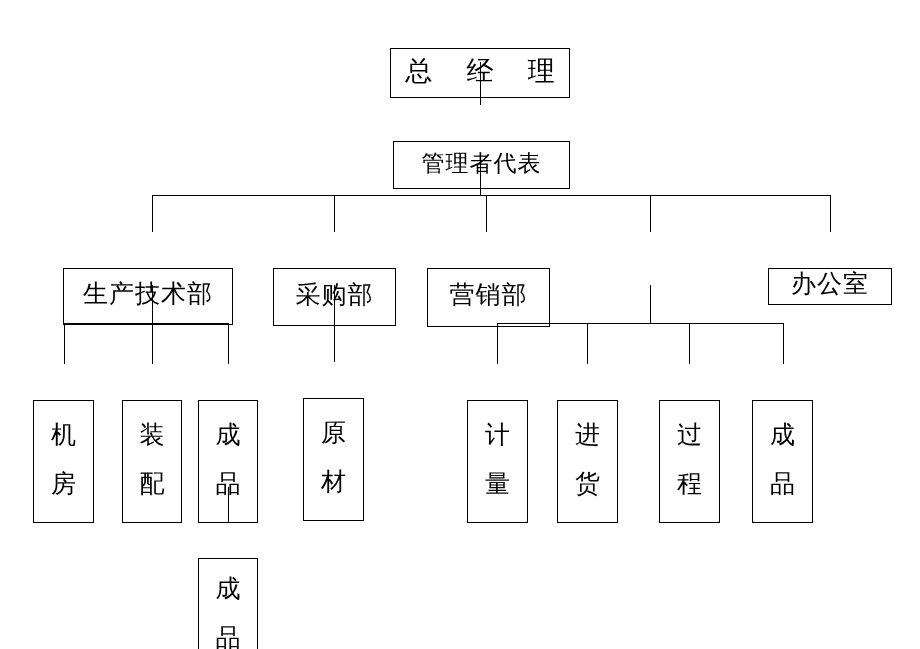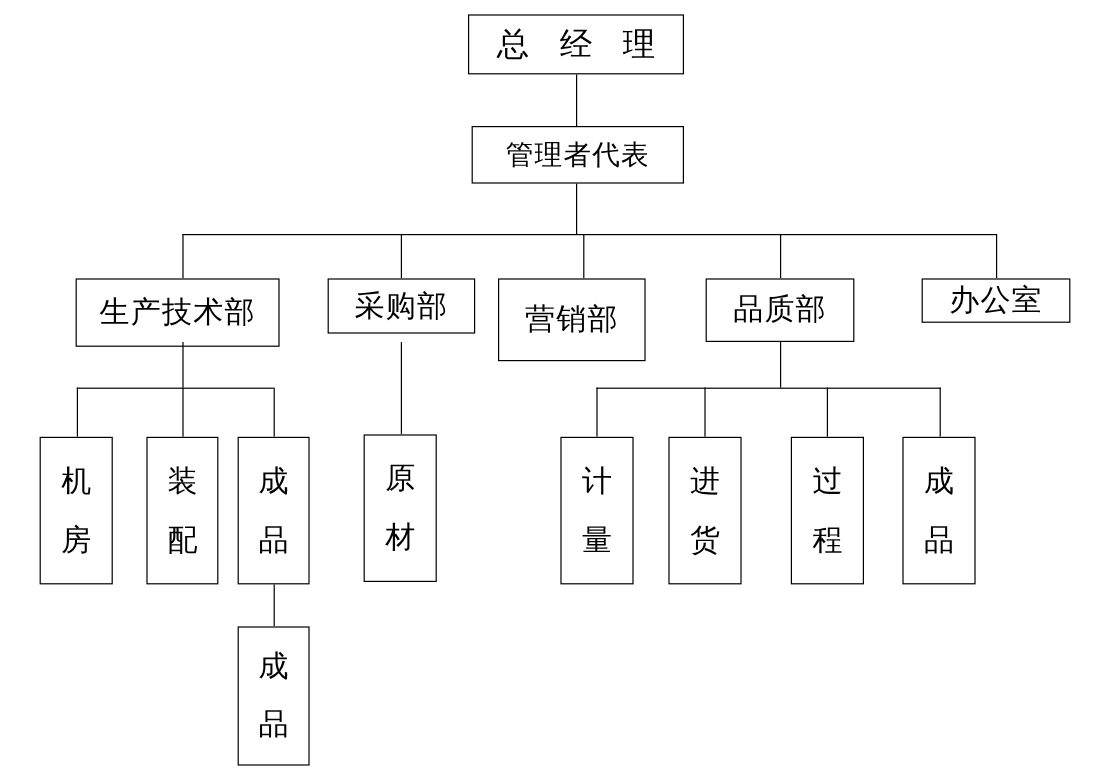--- a/index.html
+++ b/index.html
@@ -22,21 +22,22 @@
     position: absolute;
     box-sizing: border-box;
     border: 1.6px solid #000000;
     background: #ffffff;
     display: flex;
     align-items: center;
     justify-content: center;
     text-align: center;
     line-height: 1.05;
     color: #000000;
-    font-family: Liberation Sans, sans-serif;
+    font-family: Liberation Mono, monospace;
+    margin-top: 36px;
   }
   .node-label {
     display: block;
     white-space: pre-line;
   }
   .lvl-top .node-label {
     font-size: 27px;
     letter-spacing: 9px;
     text-indent: 9px;
   }
@@ -83,28 +84,25 @@
 
   <div class="vline" style="left:152px; top:195px; height:37px;"></div>
   <div class="vline" style="left:334px; top:195px; height:37px;"></div>
   <div class="vline" style="left:486px; top:195px; height:37px;"></div>
   <div class="vline" style="left:650px; top:195px; height:37px;"></div>
   <div class="vline" style="left:830px; top:195px; height:37px;"></div>
 
   <div class="node lvl-dept" style="left:63px; top:232px; width:170px; height:57px;">
     <span class="node-label">生产技术部</span>
   </div>
-  <div class="node lvl-dept" style="left:273px; top:232px; width:123px; height:46px;text-align:right;">
+  <div class="node lvl-dept" style="left:273px; top:232px; width:123px; height:58px;text-align:right;">
     <span class="node-label">采购部</span>
   </div>
-  <div class="node lvl-dept" style="left:415px; top:232px; width:123px; height:69px;">
+  <div class="node lvl-dept" style="left:427px; top:232px; width:123px; height:59px;">
     <span class="node-label">营销部</span>
-  </div>
-  <div class="node lvl-dept" style="left:588px; top:232px; width:124px; height:53px;">
-    <span class="node-label">品质部</span>
   </div>
   <div class="node lvl-dept" style="left:768px; top:232px; width:124px; height:37px;">
     <span class="node-label">办公室</span>
   </div>
 
   <div class="vline" style="left:152px; top:285px; height:38px;"></div>
   <div class="hline" style="left:64px; top:323px; width:164px;"></div>
   <div class="vline" style="left:64px; top:323px; height:41px;"></div>
   <div class="vline" style="left:152px; top:323px; height:41px;"></div>
   <div class="vline" style="left:228px; top:323px; height:41px;"></div>

